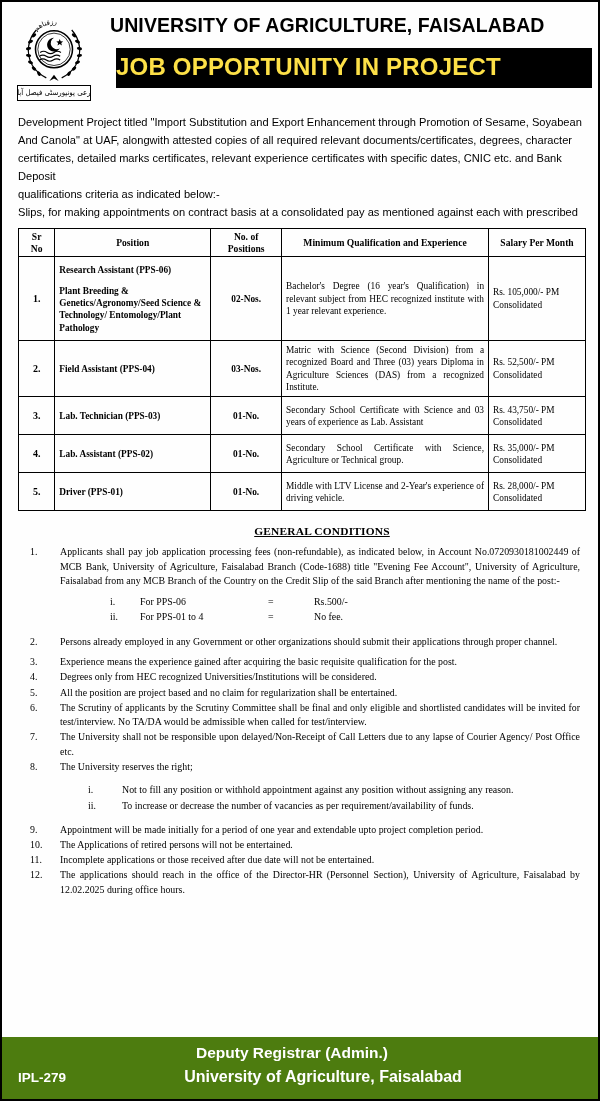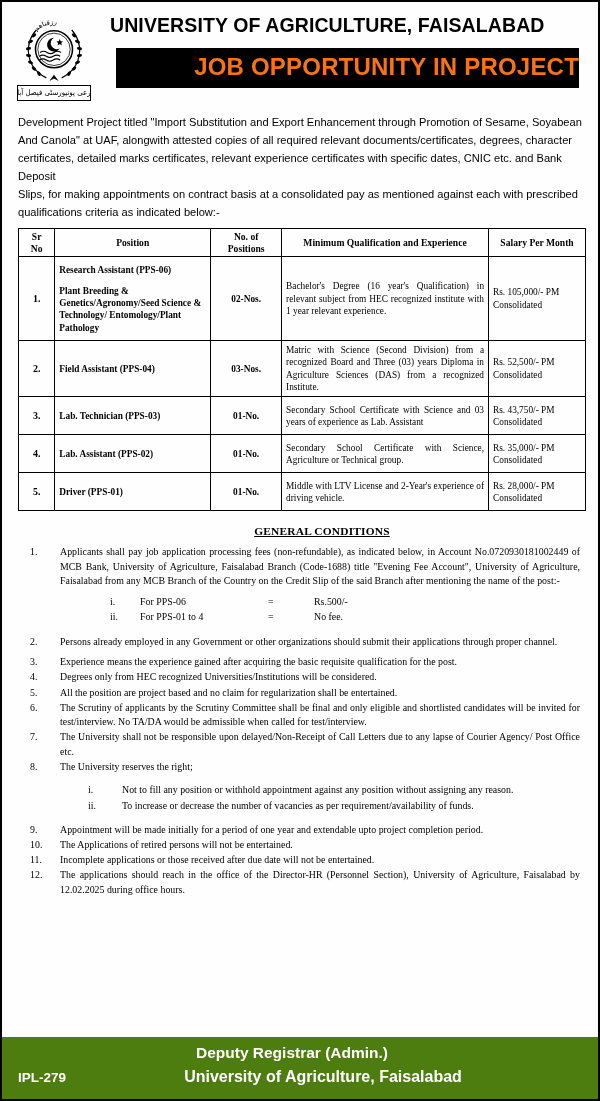--- a/index.html
+++ b/index.html
@@ -69,29 +69,29 @@
     font-family: "Liberation Sans", sans-serif;
     font-weight: bold;
     font-size: 19.5px;
     letter-spacing: 0.1px;
     margin: 8px 0 0 4px;
     white-space: nowrap;
   }
   .job-bar {
     margin-top: 11px;
     background: #000;
-    color: #f97316;
+    color: #fde047;
     font-family: "Liberation Sans", sans-serif;
     font-weight: bold;
     font-size: 24px;
     letter-spacing: 0.2px;
-    text-align: right;
+    text-align: left;
     padding: 5px 0 7px 0;
     margin-left: 10px;
-    margin-right: 13px;
+    margin-right: 0px;
   }
 
   
   .intro {
     padding: 6px 12px 2px 16px;
     font-family: "Liberation Sans", sans-serif;
     font-size: 11.1px;
     line-height: 1.62;
     text-align: left;
     font-weight: 500;
@@ -281,22 +281,22 @@
     <div class="header-right">
       <div class="uni-title">UNIVERSITY OF AGRICULTURE, FAISALABAD</div>
       <div class="job-bar">JOB OPPORTUNITY IN PROJECT</div>
     </div>
   </div>
 
   <div class="intro">
     <div>Development Project titled "Import Substitution and Export Enhancement through Promotion of Sesame, Soyabean</div>
     <div>And Canola" at UAF, alongwith attested copies of all required relevant documents/certificates, degrees, character</div>
     <div>certificates, detailed marks certificates, relevant experience certificates with specific dates, CNIC etc. and Bank Deposit</div>
+    <div>qualifications criteria as indicated below:-</div>
     <div>Slips, for making appointments on contract basis at a consolidated pay as mentioned against each with prescribed</div>
-    <div>qualifications criteria as indicated below:-</div>
   </div>
 
   <div class="tbl-wrap">
     <table class="jobs">
       <thead>
         <tr>
           <th>
             <span>Sr</span><br>
             <span>No</span>
           </th>

